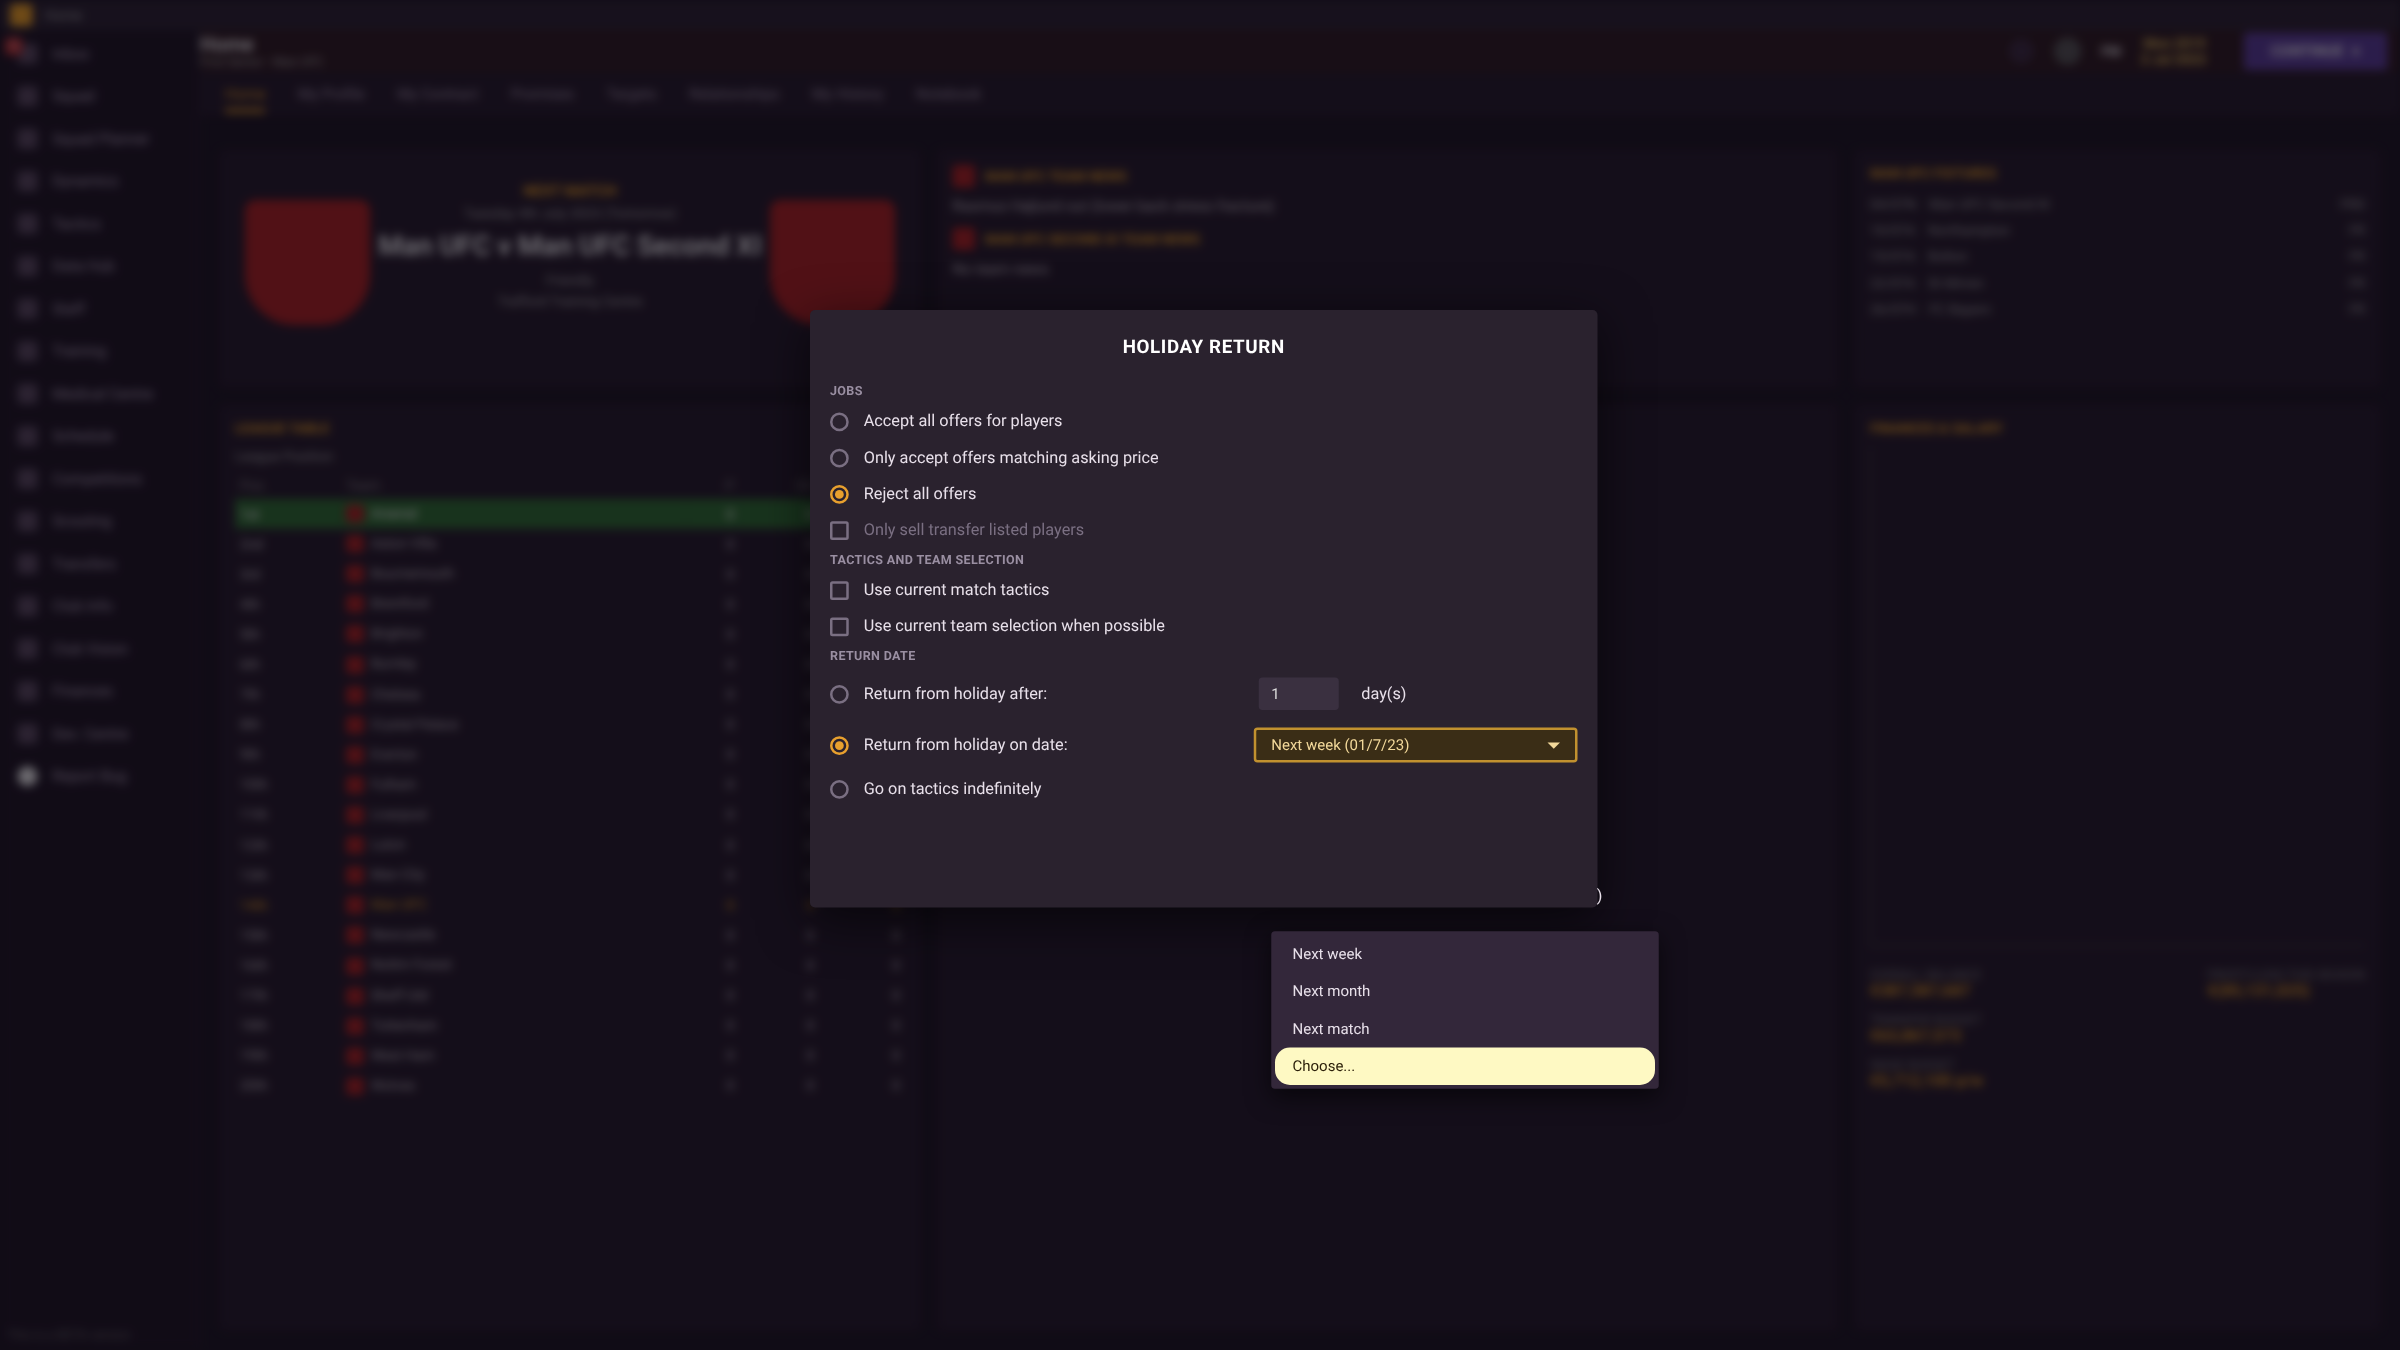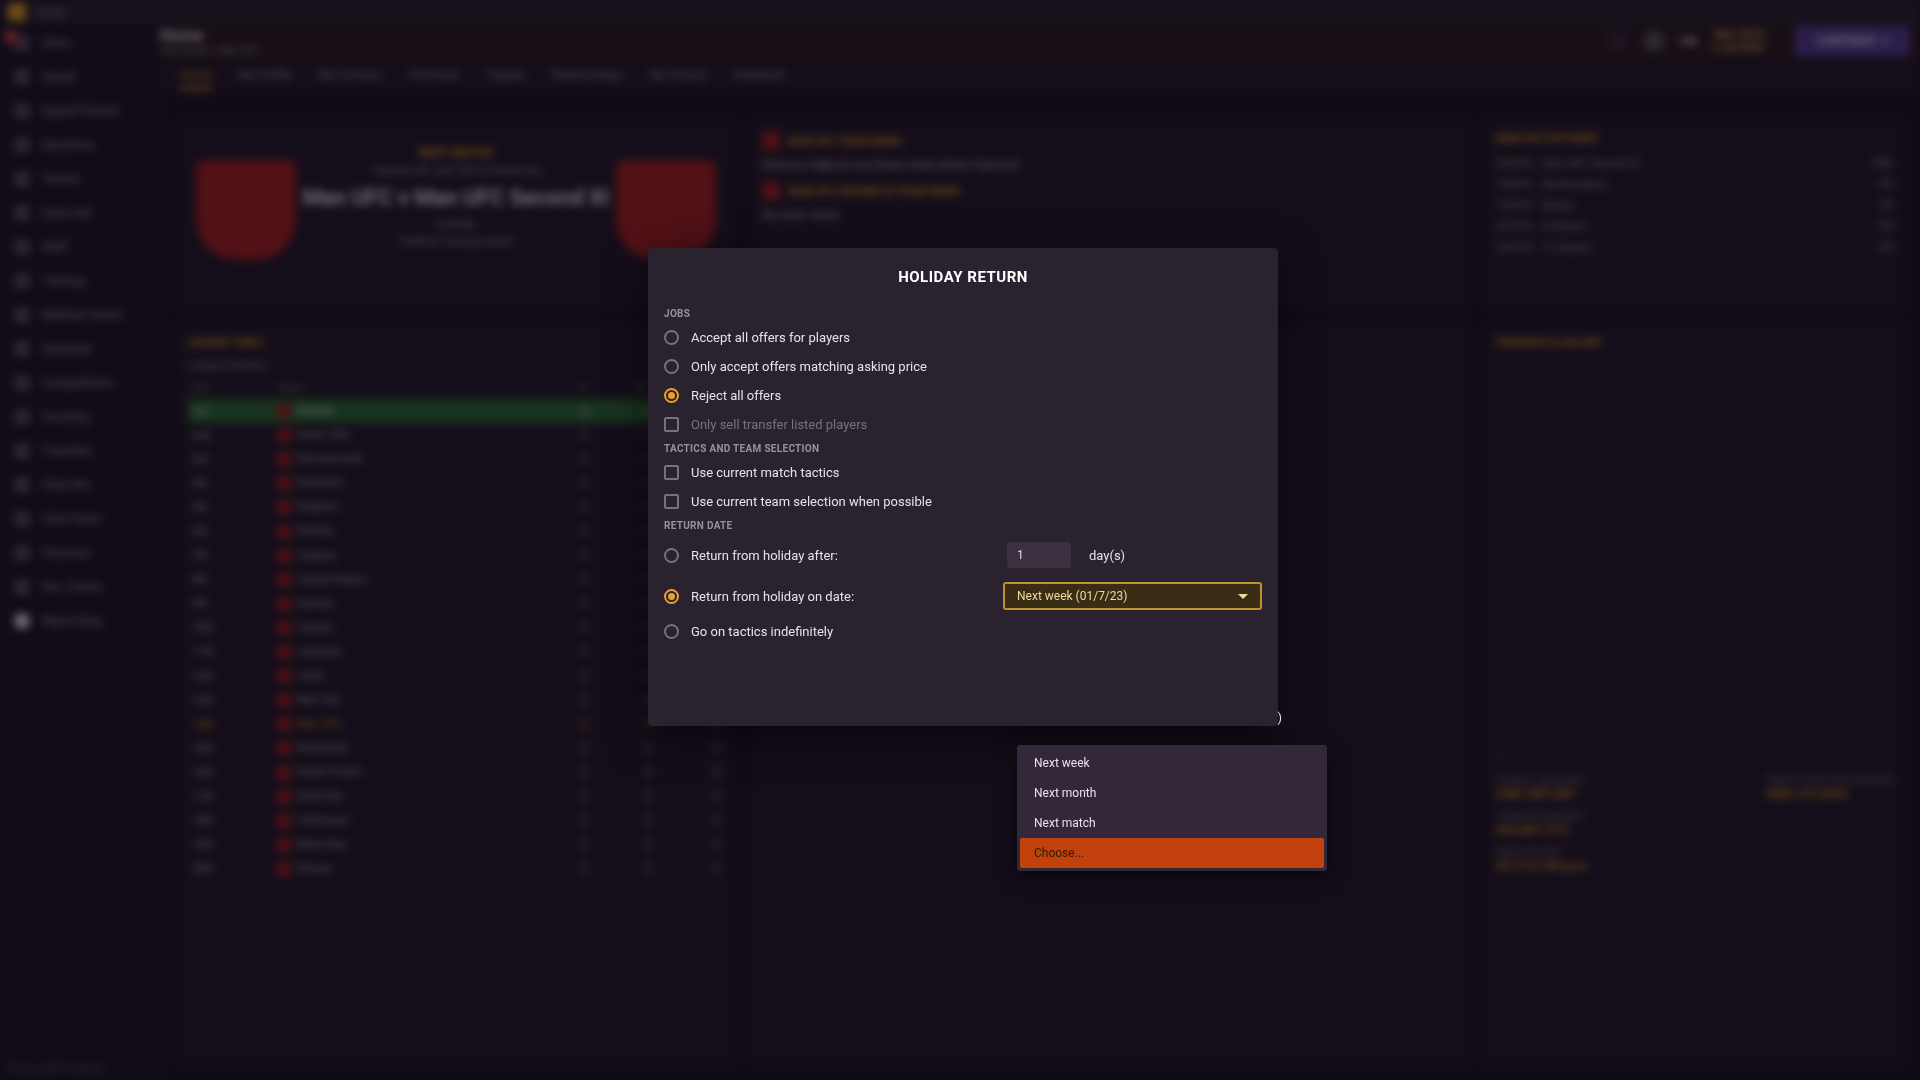--- a/index.html
+++ b/index.html
@@ -100,21 +100,21 @@
 .select.light { background:#c1912f; color:#432f0a; opacity:0.95; }
 .select .chev { width:0; height:0; border-left:5px solid transparent; border-right:5px solid transparent; border-top:5px solid currentColor; }
 .numinput { width:64px; height:26px; background:#3a3040; border-radius:3px; display:flex; align-items:center; padding:0 10px; color:#ddd; font-size:12px; margin-left:4px; }
 .dayslabel { font-size:13px; color:#e8e0ea; margin-left:6px; }
 .dateselect-row .select { border:2px solid #c1912f; background:#3a2d16; color:#f2d89a; }
 .dateselect-row .select.active { background:#3a2d16; }
 
 
 .dropdown { position:absolute; left:330px; top:497px; width:310px; background:#33273a; border-radius:3px; box-shadow:0 6px 20px rgba(0,0,0,0.6); padding:3px;margin-left:39px; }
 .dropdown .opt { padding:8px 14px; font-size:12px; color:#e8e0ea; border-radius:2px; cursor:pointer; }
-.dropdown .opt.hl { background:#c2410c; color:#2a1e08; }
+.dropdown .opt.hl { background:#fef9c3; color:#2a1e08;border-radius:12px; }
 
 
 .confirmpeek { position:absolute; right:-4px; top:462px; font-size:13px; color:#e8e0ea; }
 </style>
 </head>
 <body>
 
 <div class="bg-layer">
   <div class="tabbar">
     <div class="gamelogo"></div>

